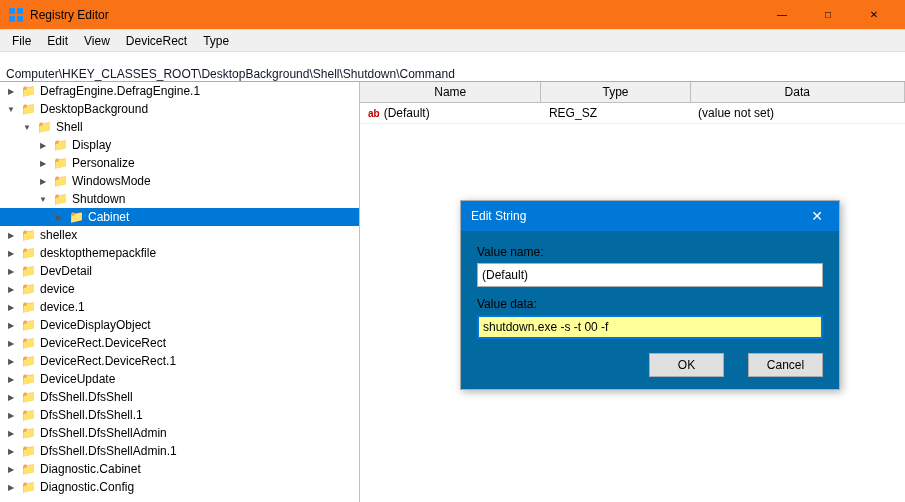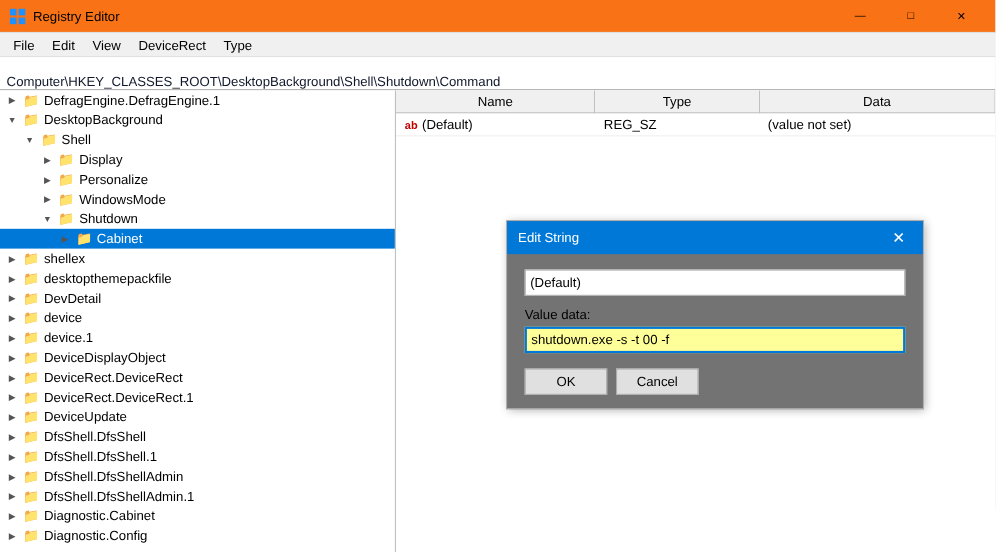--- a/index.html
+++ b/index.html
@@ -168,21 +168,21 @@
       position: absolute;
       top: 0; left: 0; right: 0; bottom: 0;
       display: flex;
       align-items: center;
       justify-content: center;
       pointer-events: none;
     }
 
     
     .dialog {
-      background: #737373;
+      background: #0369a1;
       border: 1px solid #adadad;
       box-shadow: 2px 2px 8px rgba(0,0,0,0.3);
       width: 380px;
       pointer-events: all;
       position: absolute;
       top: 200px;
       left: 460px;
     }
     .dialog-title-bar {
       background: #0078d7;
@@ -236,22 +236,22 @@
       background: #ffff99;
       padding: 2px 4px;
       font-size: 12px;
       font-family: inherit;
       outline: none;
       margin-bottom: 14px;
     }
 
     .dialog-buttons {
       display: flex;
-      justify-content: flex-start;
-      gap: 8px;
+      justify-content: flex-end;
+      gap: 24px;
     }
     .dialog-btn {
       width: 75px;
       height: 24px;
       background: #e0e0e0;
       border: 1px solid #adadad;
       font-size: 12px;
       cursor: pointer;
       font-family: inherit;
     }
@@ -432,20 +432,21 @@
   </div>
 </div>
 
 <div class="modal-overlay">
   <div class="dialog">
     <div class="dialog-title-bar">
       <span class="dialog-title-text">Edit String</span>
       <button class="dialog-close-btn">✕</button>
     </div>
     <div class="dialog-body">
+      <label class="dialog-label">Value name:</label>
       <input class="dialog-input" type="text" readonly="" value="(Default)" style="">
       <label class="dialog-label">Value data:</label>
       <input class="dialog-input-data" type="text" value="shutdown.exe -s -t 00 -f" style="">
       <div class="dialog-buttons">
         <button class="dialog-btn default">OK</button>
         <button class="dialog-btn">Cancel</button>
       </div>
     </div>
   </div>
 </div>

